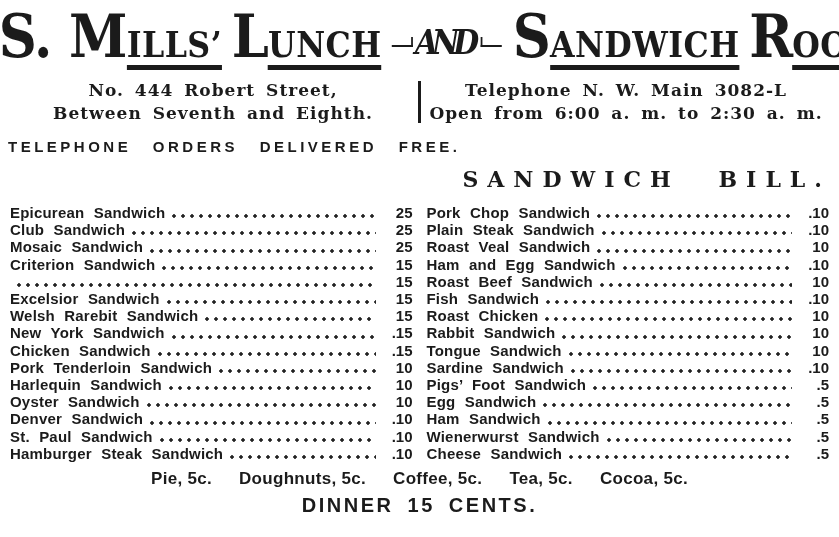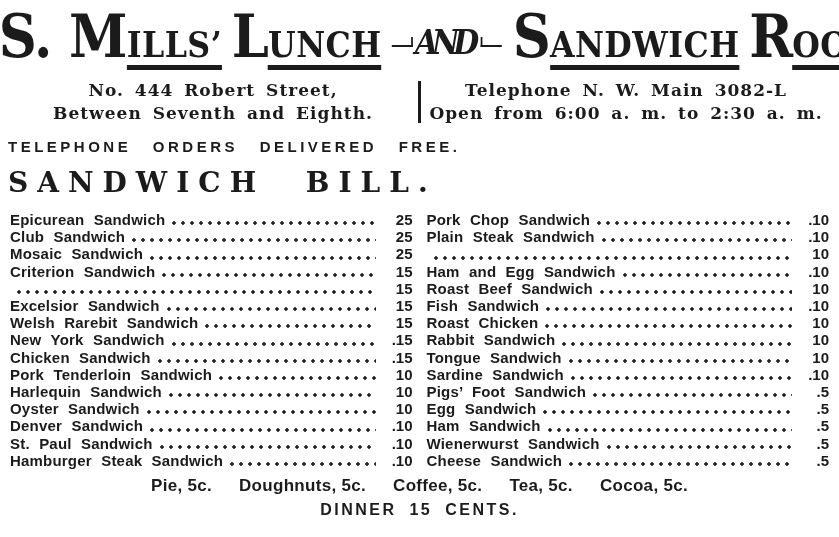--- a/index.html
+++ b/index.html
@@ -36,22 +36,22 @@
               letter-spacing: 1px; word-spacing: 4px; line-height: 23px; }
   .info-divider { width: 3px; background: #1b1b1b; margin: 2px 0; }
 
   
   .notice {
     text-align: left; margin-top: 13px;
     font-family: "Liberation Sans", sans-serif; font-weight: bold;
     font-size: 15px; letter-spacing: 3.5px; word-spacing: 14px;
   }
   .bill-title {
-    text-align: left; margin-top: 11px;
-    font-weight: bold; font-size: 28px; letter-spacing: 9px; word-spacing: 22px;
+    text-align: right; margin-top: 11px;
+    font-weight: bold; font-size: 22px; letter-spacing: 9px; word-spacing: 22px;
   }
 
   
   .menu { display: flex; margin-top: 12px; gap: 14px; padding: 0 2px;
           font-family: "Liberation Sans", sans-serif; }
   .menu-col { flex: 1; }
   .menu-row { display: flex; align-items: baseline; line-height: 17.2px; }
   .item-name { font-weight: bold; font-size: 15px; letter-spacing: 0.2px;
                word-spacing: 5px; white-space: nowrap; }
   .leader { flex: 1; height: 4px; align-self: flex-end; margin: 0 5px 3px 7px;
@@ -60,21 +60,21 @@
   .item-price { font-weight: bold; font-size: 15px; width: 32px; text-align: right;
                 white-space: nowrap; }
 
   
   .extras { text-align: center; margin-top: 7px;
             font-family: "Liberation Sans", sans-serif; font-weight: bold;
             font-size: 17px; letter-spacing: 0.3px; }
   .extras span { margin: 0 11px; text-align: center; }
   .dinner { text-align: center; margin-top: 5px;
             font-family: "Liberation Sans", sans-serif; font-weight: bold;
-            font-size: 16px; letter-spacing: 2.5px; word-spacing: 6px; }
+            font-size: 20px; letter-spacing: 2.5px; word-spacing: 6px; }
 </style>
 </head>
 <body>
 
 <div class="page">
 
   <div class="masthead">
     <span class="title-part"><span class="tp-big">J. S. M</span><span class="tp-small">ILLS’</span><span class="tp-big"> </span><span class="tp-big">L</span><span class="tp-small">UNCH</span></span>
 
     <span class="ornament">
@@ -199,20 +199,21 @@
     <span class="item-price">.10</span>
   </div>
 
   <div class="menu-row">
     <span class="item-name">Plain Steak Sandwich</span>
     <span class="leader"></span>
     <span class="item-price">.10</span>
   </div>
 
   <div class="menu-row">
+    <span class="item-name">Roast Veal Sandwich</span>
     <span class="leader"></span>
     <span class="item-price">10</span>
   </div>
 
   <div class="menu-row">
     <span class="item-name">Ham and Egg Sandwich</span>
     <span class="leader"></span>
     <span class="item-price">.10</span>
   </div>
 

